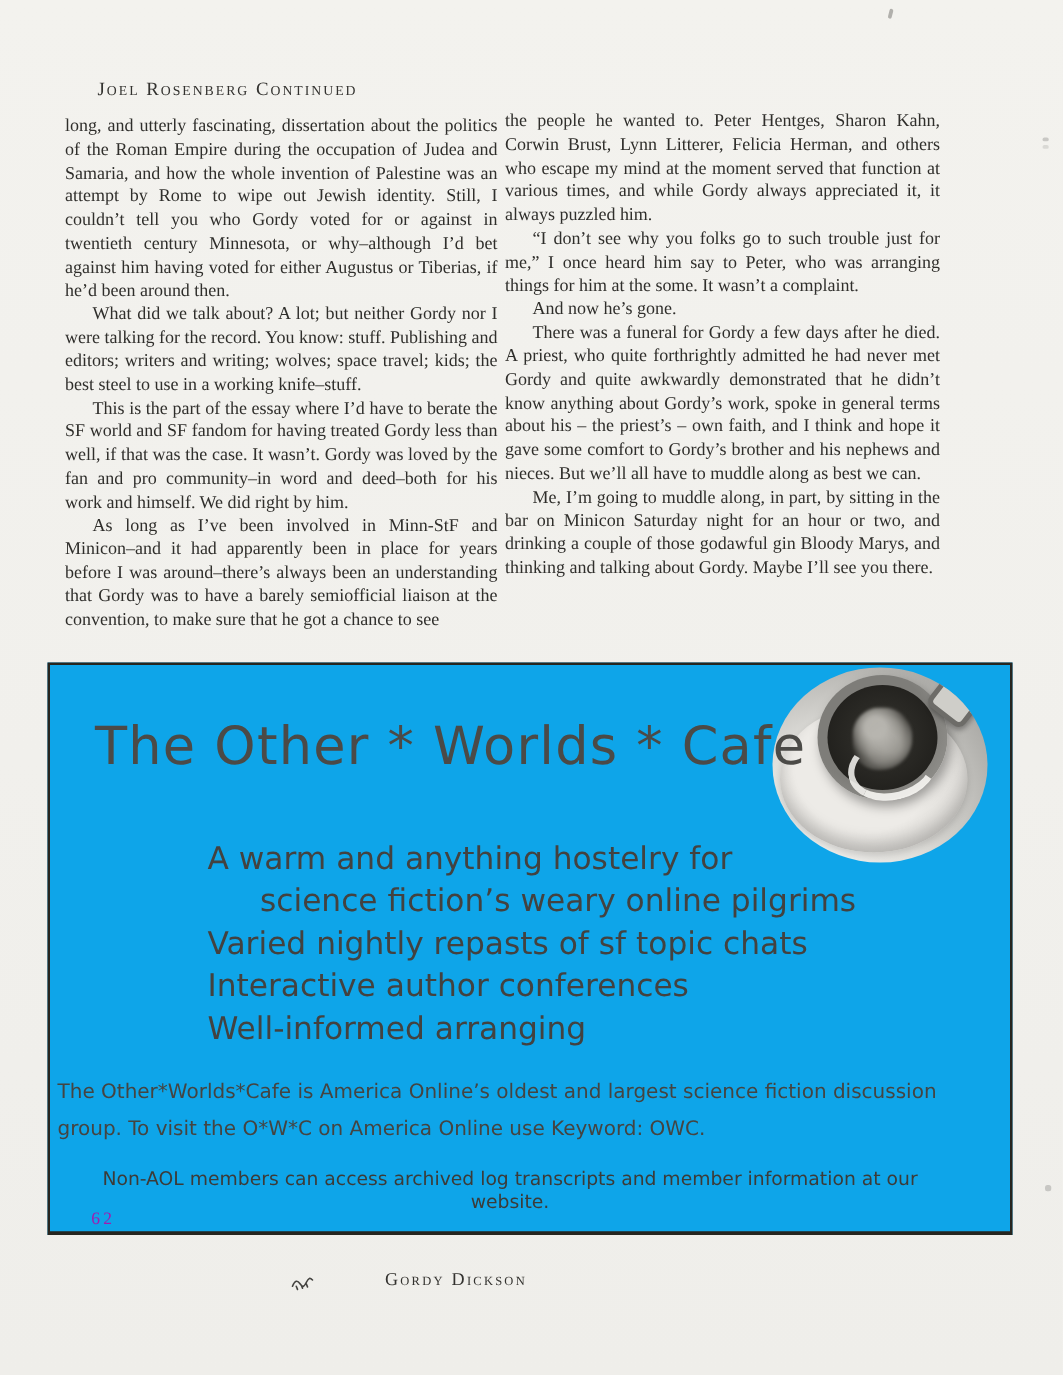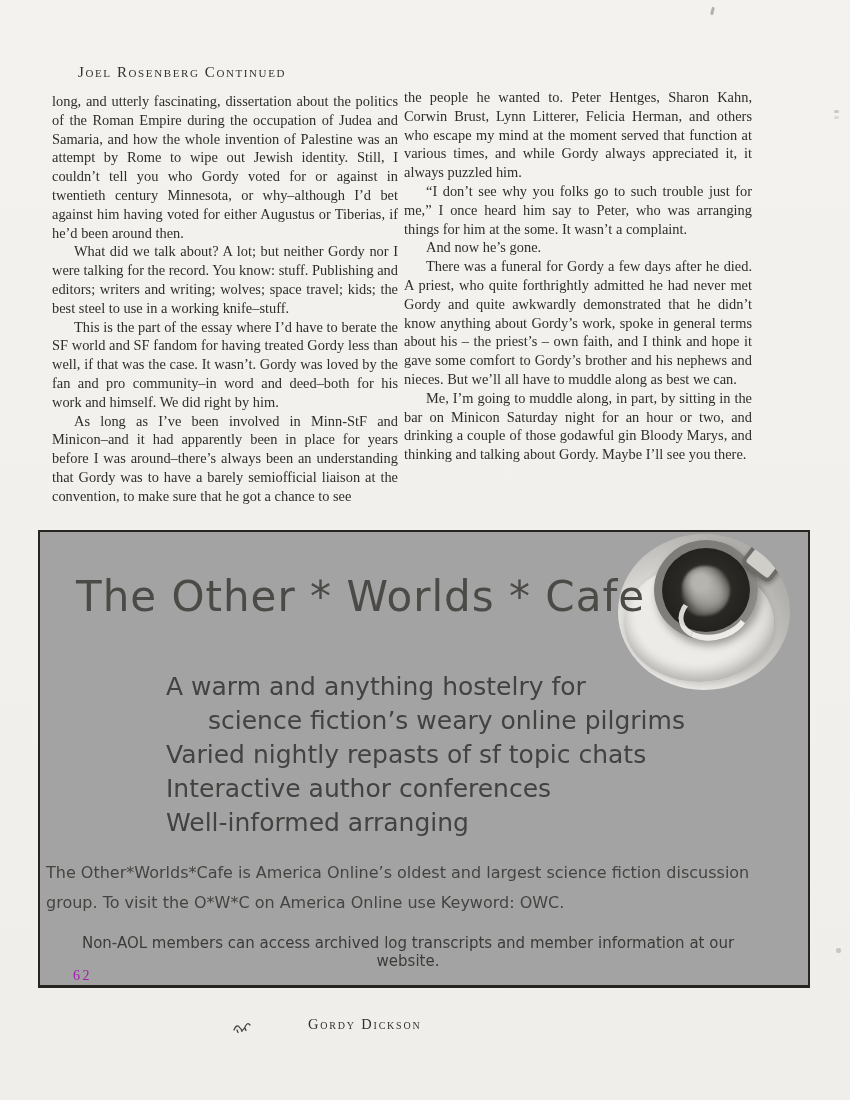--- a/index.html
+++ b/index.html
@@ -29,21 +29,21 @@
   .col-left  { left:52px;  width:346px; }
   .col-right { left:404px; width:348px; top:88px;font-family:Liberation Serif, serif; }
   .col p.indent { text-indent:22px; }
 
   
   .ad {
     position:absolute; left:38px; top:530px;
     width:772px; height:458px;
     border:2px solid #26251f;
     border-bottom-width:3px;
-    background:#a3a3a3;
+    background:#0ea5e9;
     font-family:"DejaVu Sans","Liberation Sans",sans-serif;
   }
   .ad-title {
     position:absolute; left:36px; top:40px;
     font-size:42px; letter-spacing:1px; color:#4b4a47;
     white-space:nowrap;
   }
   .ad-lines {
     position:absolute; left:126px; top:138px;
     font-size:25px; line-height:34px; color:#434240;

